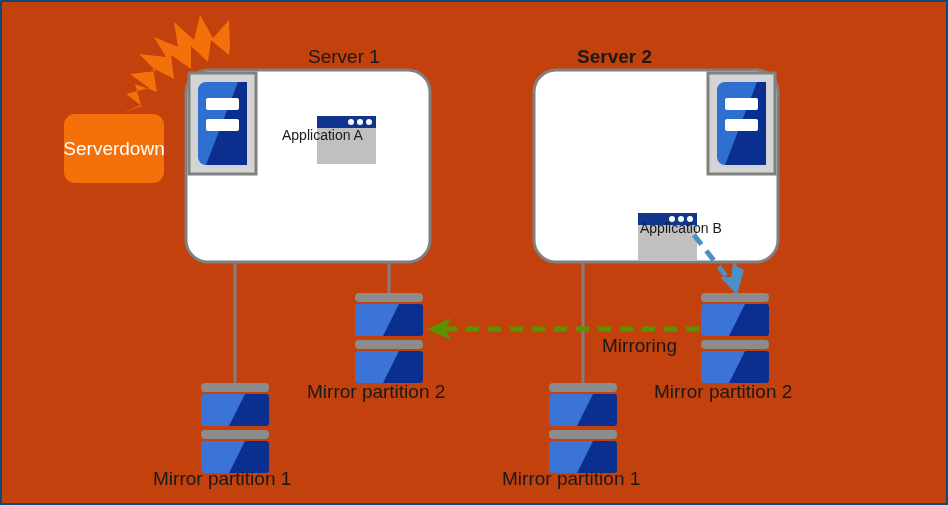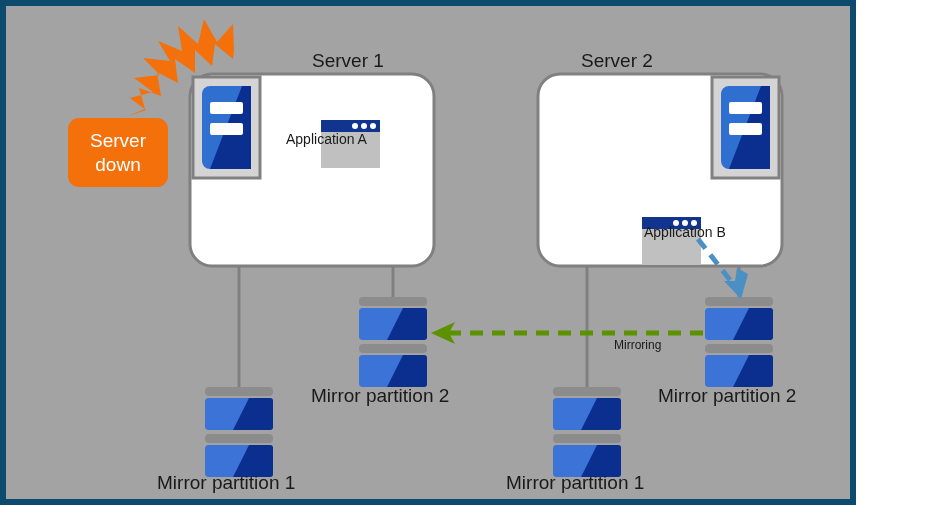--- a/index.html
+++ b/index.html
@@ -5,24 +5,24 @@
   html, body {
     margin: 0;
     padding: 0;
     background: #ffffff;
   }
   body {
     font-family: "Liberation Sans", sans-serif;
   }
   #canvas {
     position: relative;
-    width: 856px;
+    width: 948px;
     height: 505px;
-    background: #a3a3a3;
-    border: 6px solid #0c4a6e;
+    background: #c2410c;
+    border: 2px solid #0c4a6e;
     box-sizing: border-box;
     overflow: hidden;
   }
   #svg-layer {
     position: absolute;
     left: 0;
     top: 0;
     width: 948px;
     height: 505px;
   }
@@ -38,32 +38,31 @@
   }
   .lbl-app {
     font-size: 14px;
     margin-top: 36px;
   }
   .lbl-part {
     font-size: 19px;
     text-align: right;
   }
   .lbl-mirroring {
-    font-size: 12px;
-    margin-left: 8px;
+    font-size: 19px;
   }
   .callout {
     position: absolute;
     background: #f4700a;
     color: #ffffff;
     border-radius: 11px;
     font-size: 19px;
     text-align: center;
     display: flex;
-    flex-direction: column;
+    flex-direction: row;
     align-items: center;
     justify-content: center;
     line-height: 1.25;
   }
 </style>
 </head>
 <body>
 
 <div id="canvas">
 
@@ -193,21 +192,21 @@
                L 176 45 L 172 20 L 192 38 L 198 13
                L 211 36 L 227 18 L 228 44 L 227 53
                L 209 38 L 206 60 L 189 44 L 189 67
                L 169 53 L 172 77 L 151 66 L 155 90
                L 133 82 L 139 103 Z" fill="#f4700a"></path>
     </g>
   </svg>
 
   <div class="txt lbl-server" style="left:306px; top:44px;">Server 1</div>
 
-  <div class="txt lbl-server" style="left:575px; top:44px;">Server 2</div>
+  <div class="txt lbl-server" style="left:575px; top:44px;font-weight:bold;">Server 2</div>
 
   <div class="txt lbl-app" style="left:280px; top:89px;">Application  A</div>
 
   <div class="txt lbl-app" style="left:638px; top:182px;">Application  B</div>
 
   <div class="txt lbl-part" style="left:151px; top:466px;">Mirror partition 1</div>
 
   <div class="txt lbl-part" style="left:305px; top:379px;">Mirror partition 2</div>
 
   <div class="txt lbl-part" style="left:500px; top:466px;">Mirror partition 1</div>

